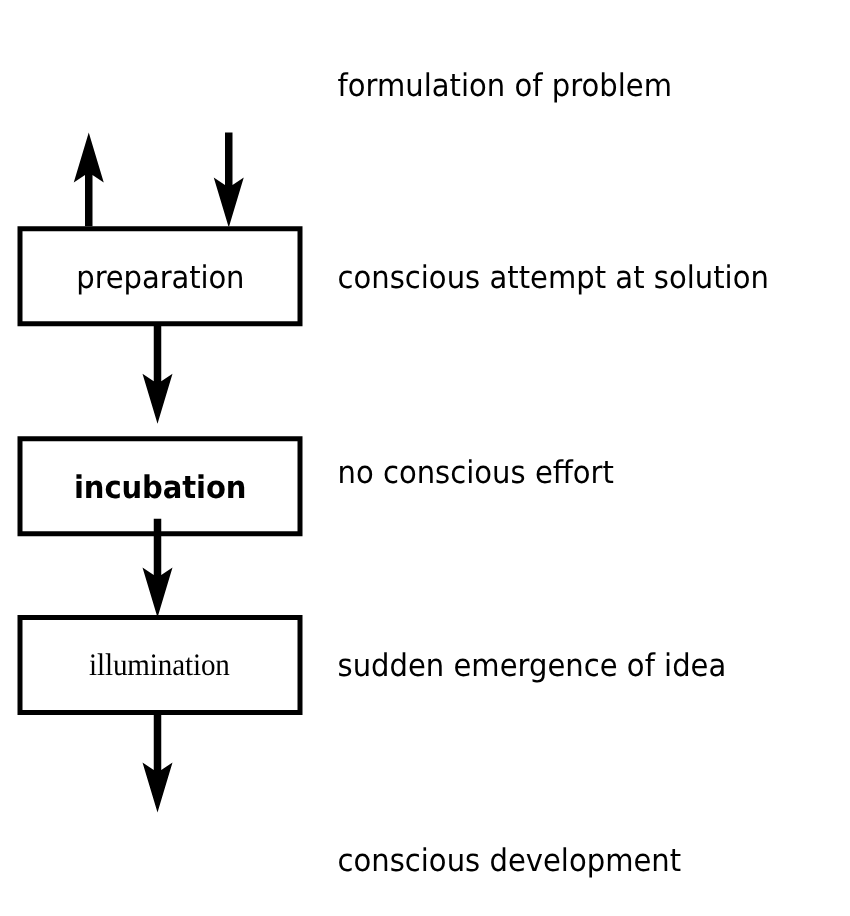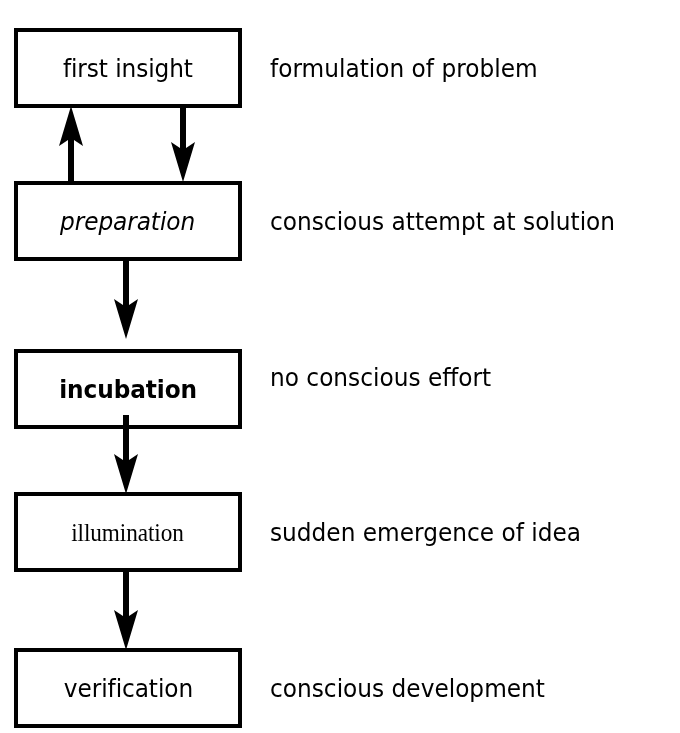--- a/index.html
+++ b/index.html
@@ -55,38 +55,35 @@
   .flow-arrow svg {
     display: block;
     overflow: visible;
   }
 </style>
 </head>
 <body>
 
 <div id="diagram-root">
 
-  <div class="stage-box" style="left:14px; top:28px; width:228px; height:80px;">
-    <span class="stage-box-label">first insight</span>
-  </div>
   <div class="stage-desc" style="left:270px; top:56px;">formulation of problem</div>
 
   <div class="flow-arrow" style="left:54px; top:106px; width:34px; height:76px;">
     <svg width="34" height="76" viewBox="0 0 34 76" aria-hidden="true">
       <path d="M17 0 L29 40 L20 34 L20 76 L14 76 L14 34 L5 40 Z" fill="#000000"></path>
     </svg>
   </div>
 
   <div class="flow-arrow" style="left:166px; top:106px; width:34px; height:76px;">
     <svg width="34" height="76" viewBox="0 0 34 76" aria-hidden="true">
       <path d="M17 76 L29 36 L20 42 L20 0 L14 0 L14 42 L5 36 Z" fill="#000000"></path>
     </svg>
   </div>
 
-  <div class="stage-box" style="left:14px; top:181px; width:228px; height:80px;font-style:italic;">
+  <div class="stage-box" style="left:14px; top:181px; width:228px; height:80px;">
     <span class="stage-box-label">preparation</span>
   </div>
   <div class="stage-desc" style="left:270px; top:209px;">conscious attempt at solution</div>
 
   <div class="flow-arrow" style="left:109px; top:259px; width:34px; height:80px;">
     <svg width="34" height="80" viewBox="0 0 34 80" aria-hidden="true">
       <path d="M17 80 L29 40 L20 46 L20 0 L14 0 L14 46 L5 40 Z" fill="#000000"></path>
     </svg>
   </div>
 
@@ -105,18 +102,15 @@
     <span class="stage-box-label">illumination</span>
   </div>
   <div class="stage-desc" style="left:270px; top:520px;">sudden emergence of idea</div>
 
   <div class="flow-arrow" style="left:109px; top:570px; width:34px; height:80px;">
     <svg width="34" height="80" viewBox="0 0 34 80" aria-hidden="true">
       <path d="M17 80 L29 40 L20 46 L20 0 L14 0 L14 46 L5 40 Z" fill="#000000"></path>
     </svg>
   </div>
 
-  <div class="stage-box" style="left:14px; top:648px; width:228px; height:80px;">
-    <span class="stage-box-label">verification</span>
-  </div>
   <div class="stage-desc" style="left:270px; top:676px;">conscious development</div>
 
 </div>
 
 </body></html>

